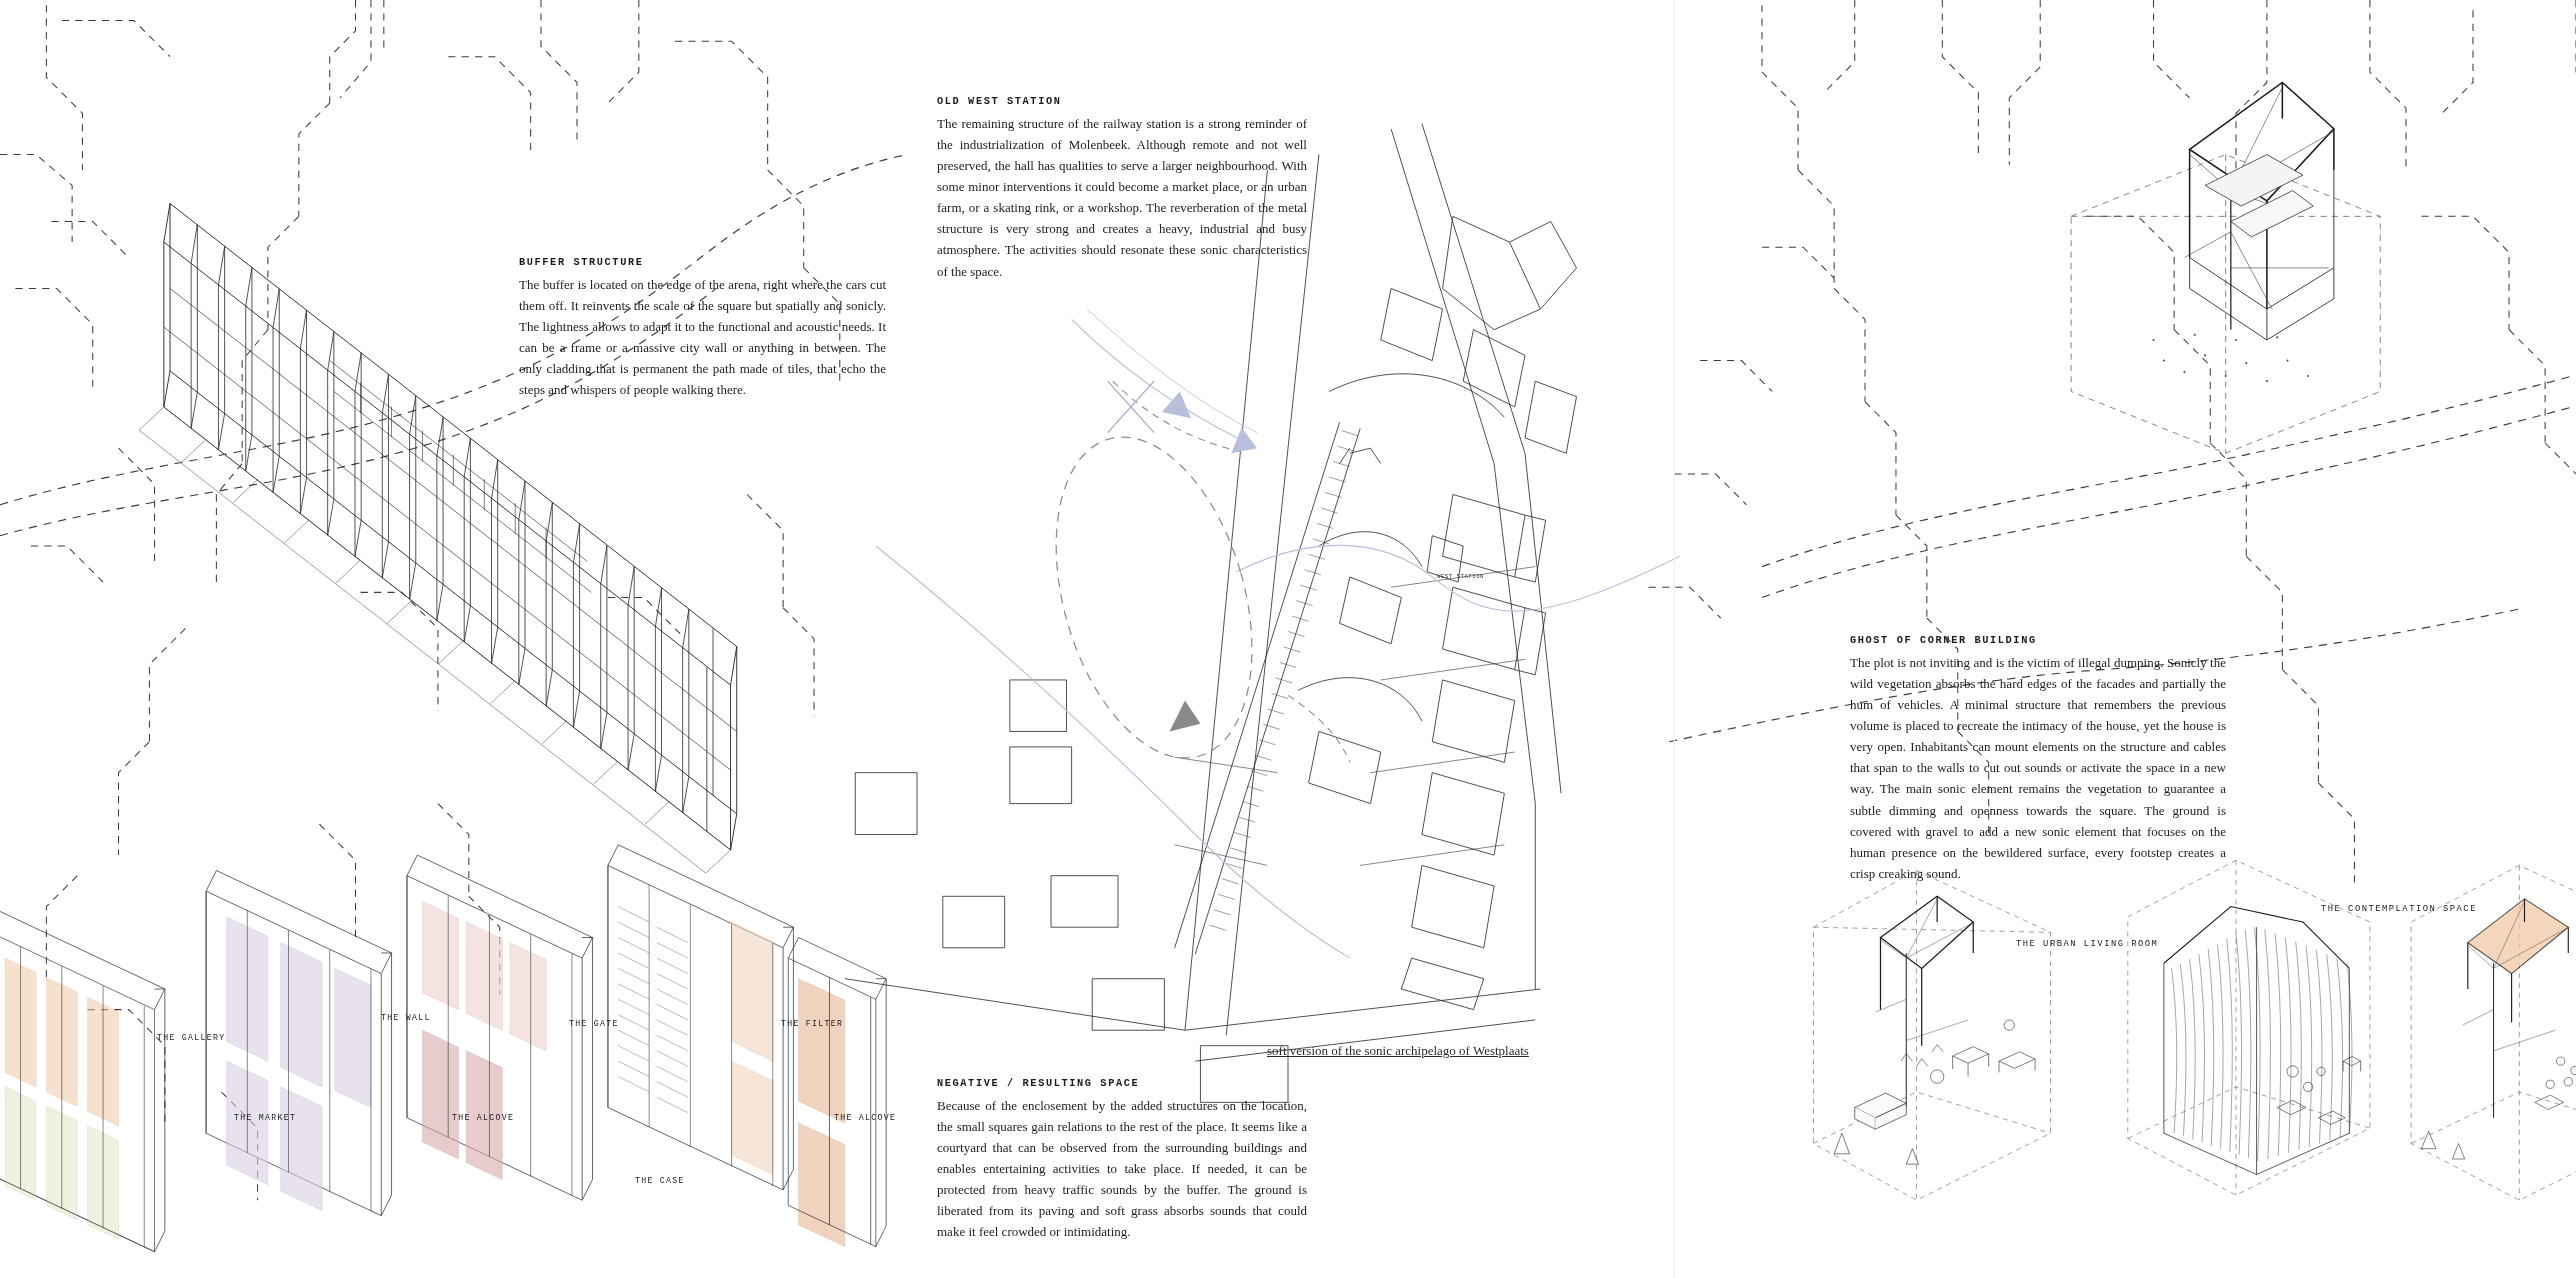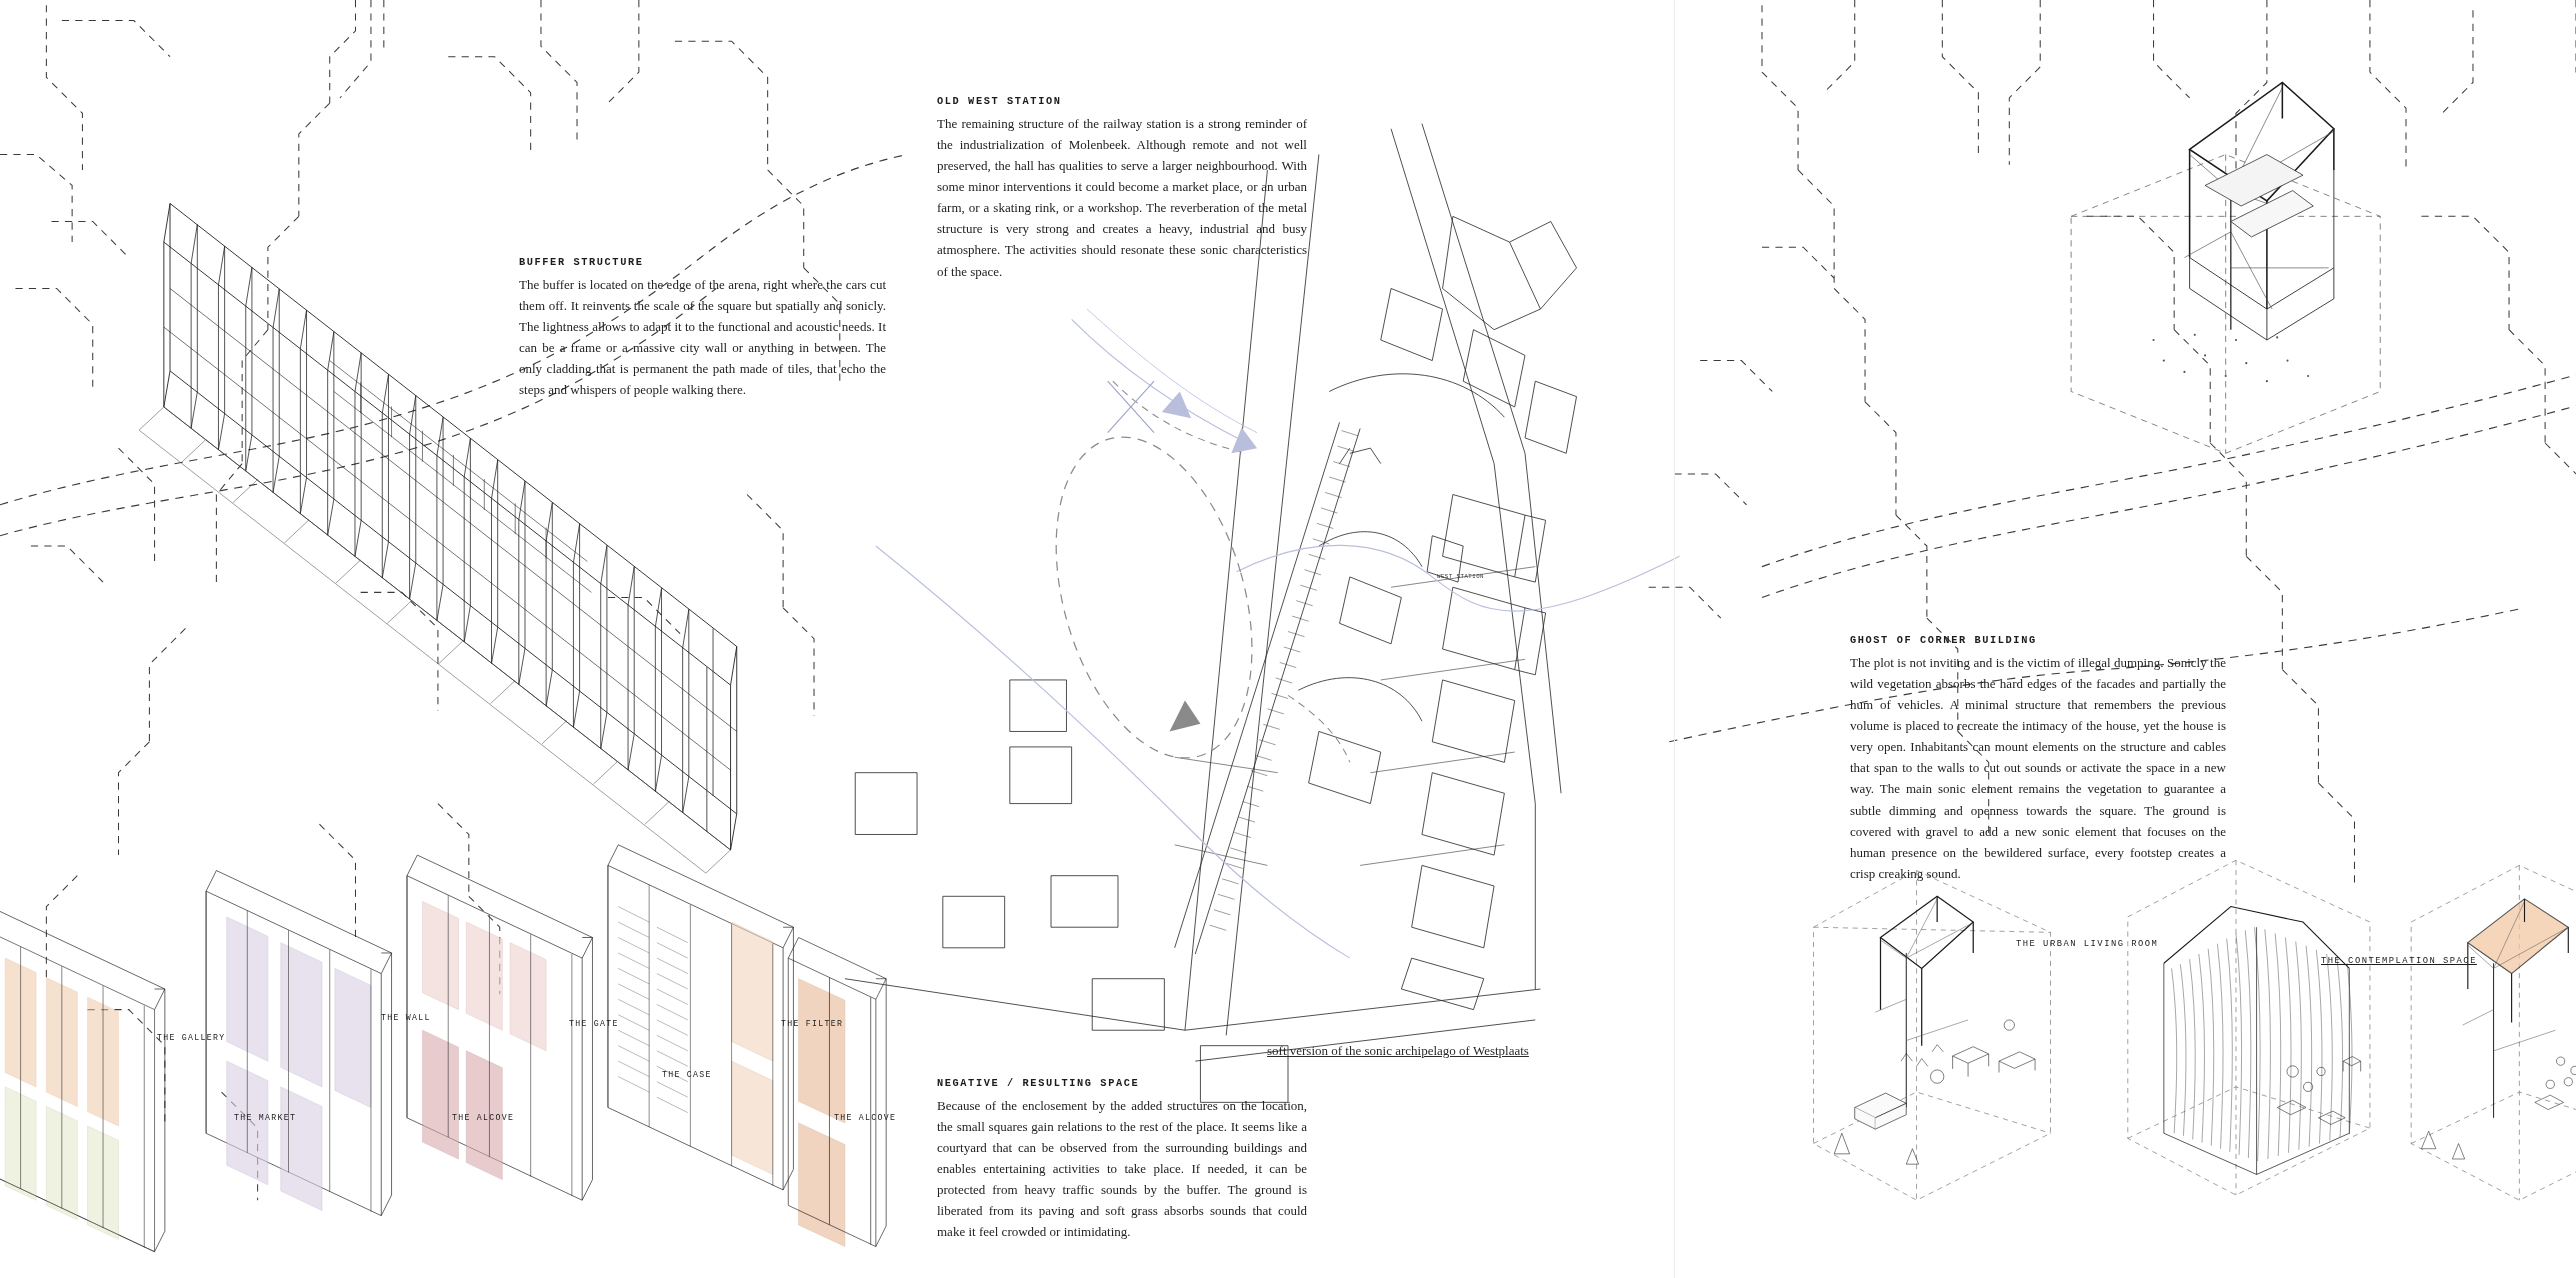--- a/index.html
+++ b/index.html
@@ -606,21 +606,21 @@
 
   <div class="map-tag" style="left:1437px; top:573px;">WEST STATION</div>
 
   <div class="mono-label" style="left:157px; top:1019px;margin-top:14px;">THE GALLERY</div>
   <div class="mono-label" style="left:381px; top:1013px;">THE WALL</div>
   <div class="mono-label" style="left:569px; top:1019px;">THE GATE</div>
   <div class="mono-label" style="left:781px; top:1019px;">THE FILTER</div>
 
   <div class="mono-label" style="left:234px; top:1113px;">THE MARKET</div>
   <div class="mono-label" style="left:452px; top:1113px;">THE ALCOVE</div>
-  <div class="mono-label" style="left:635px; top:1070px;margin-left:27px;">THE CASE</div>
+  <div class="mono-label" style="left:635px; top:1176px;">THE CASE</div>
   <div class="mono-label" style="left:834px; top:1113px;">THE ALCOVE</div>
 
   <div class="mono-label big" style="left:1972px; top:939px;">THE URBAN LIVING ROOM</div>
-  <div class="mono-label big" style="left:2277px; top:956px;text-decoration:underline;">THE CONTEMPLATION SPACE</div>
+  <div class="mono-label big" style="left:2277px; top:904px;">THE CONTEMPLATION SPACE</div>
   <div class="mono-label big" style="left:2540px; top:939px;">THE OUTDOOR CINEMA</div>
 
 </div>
 
 
 </body></html>

